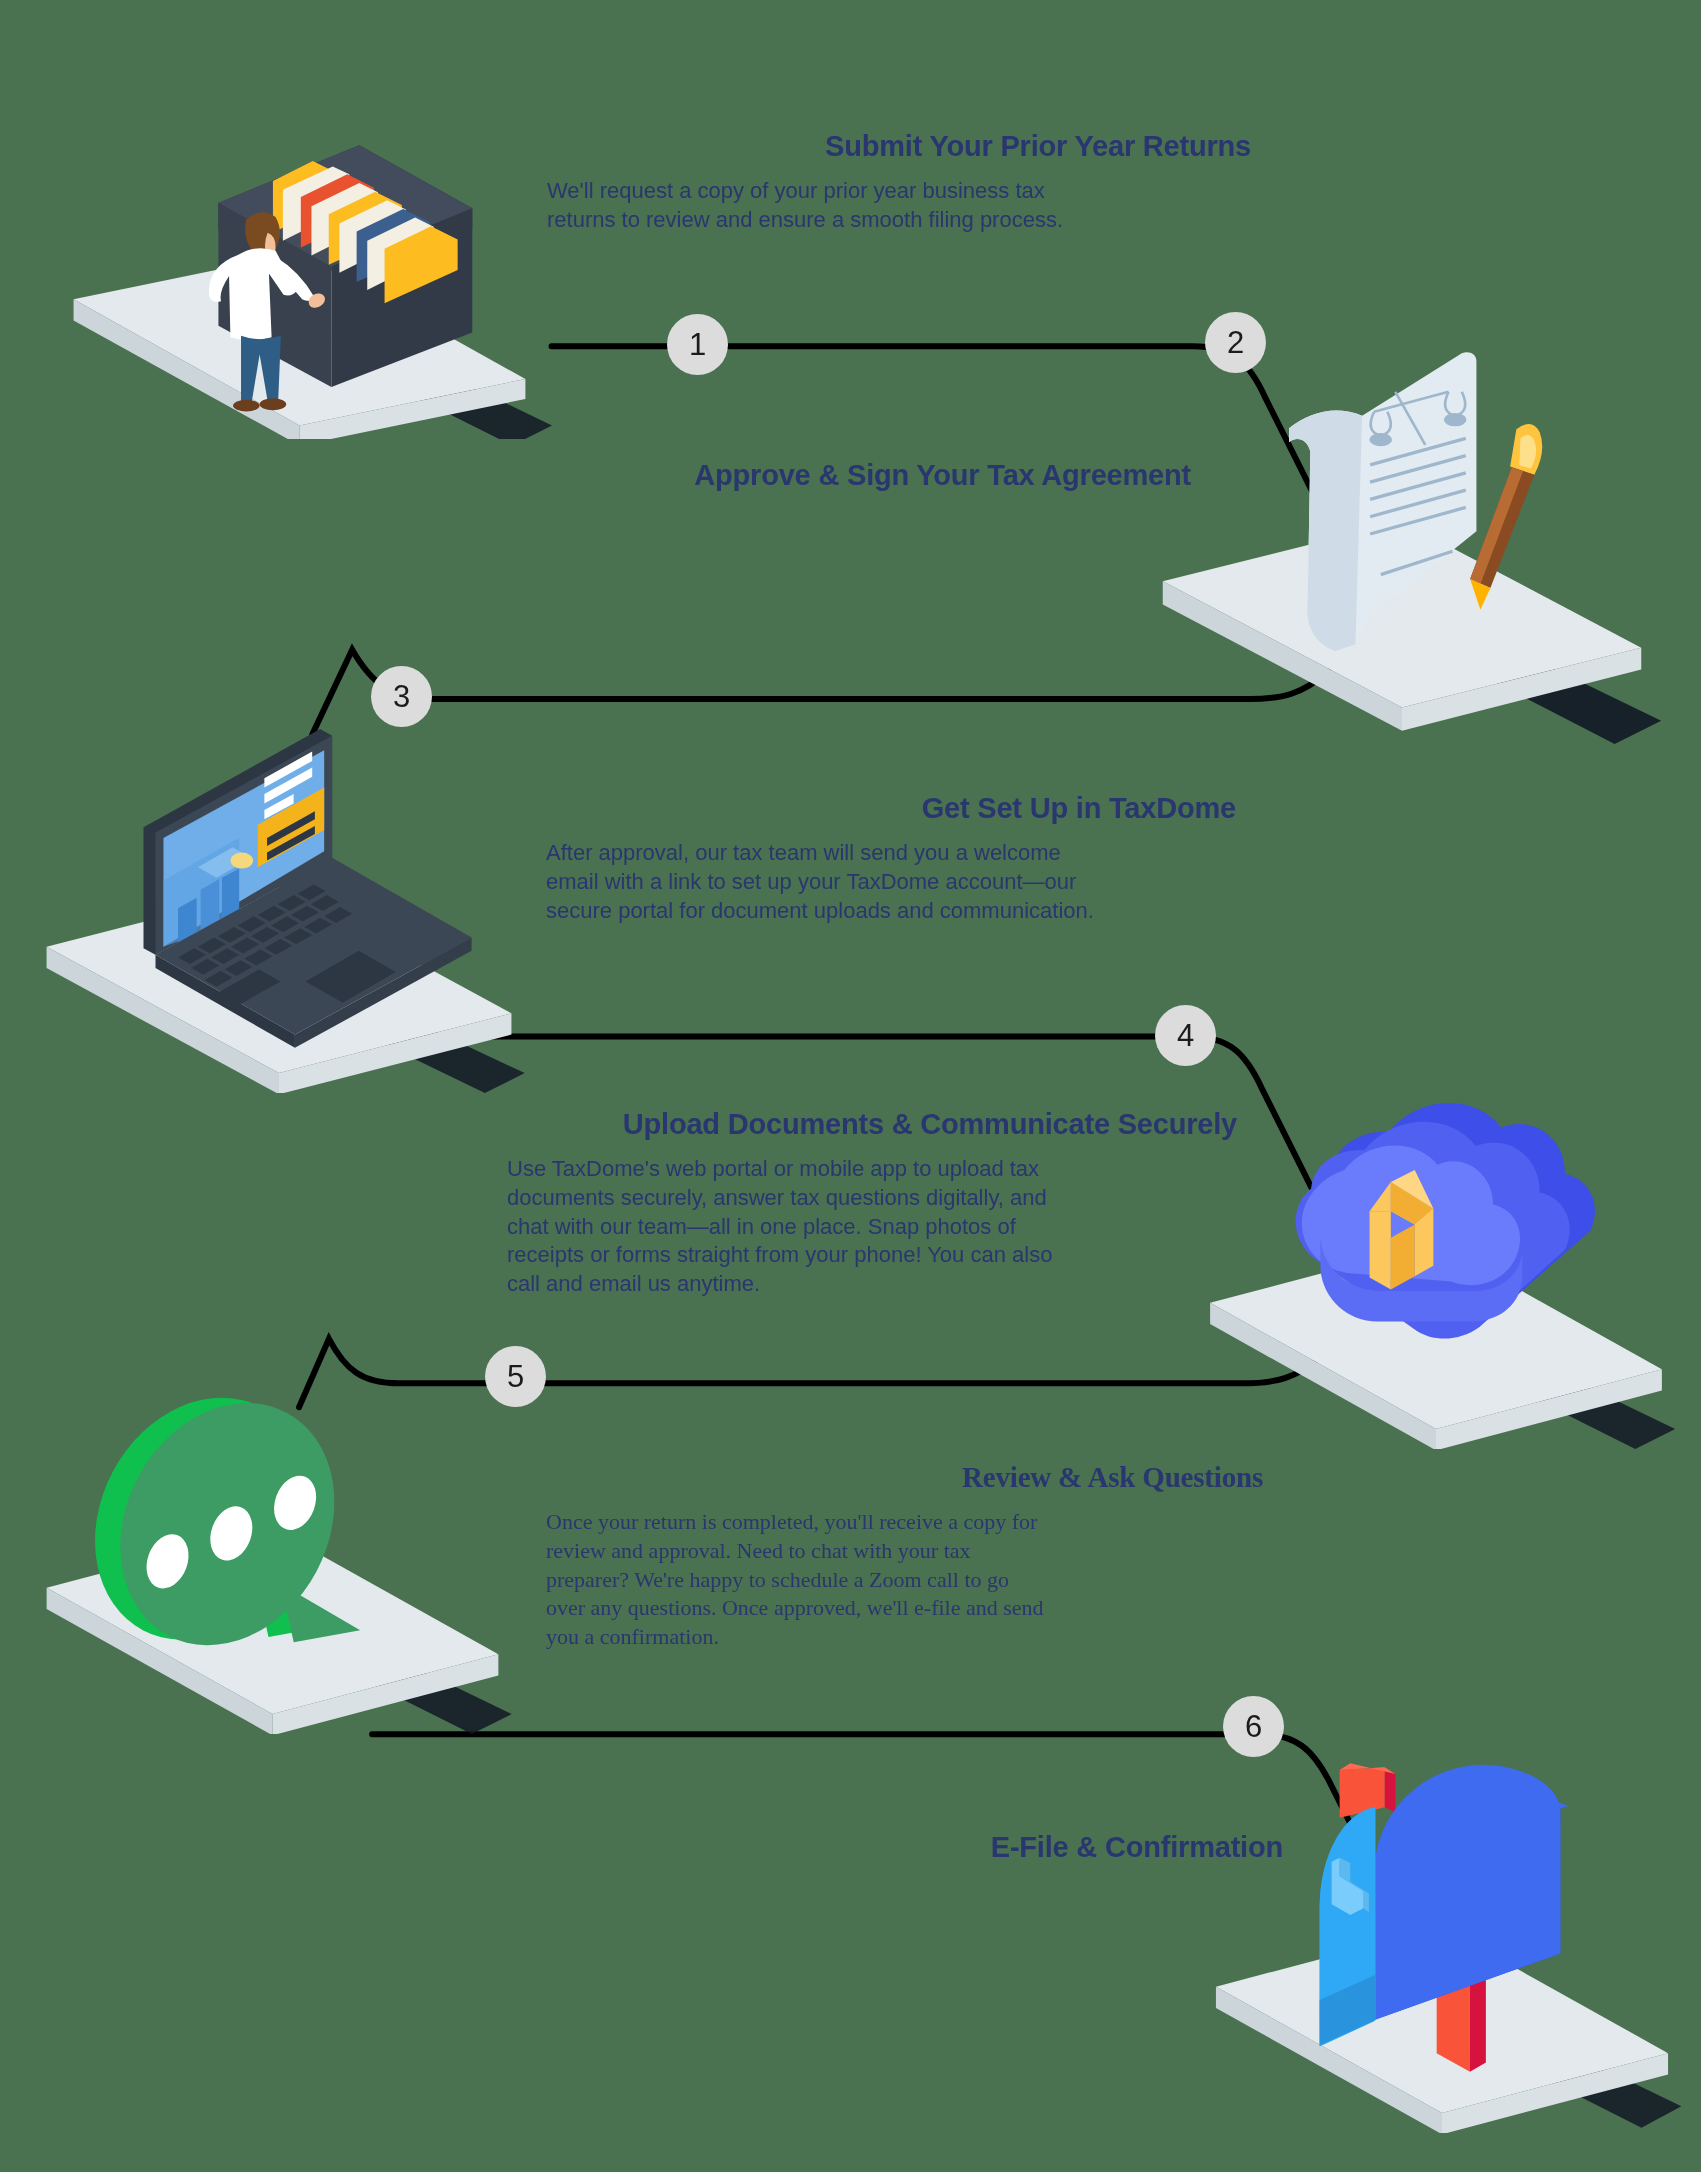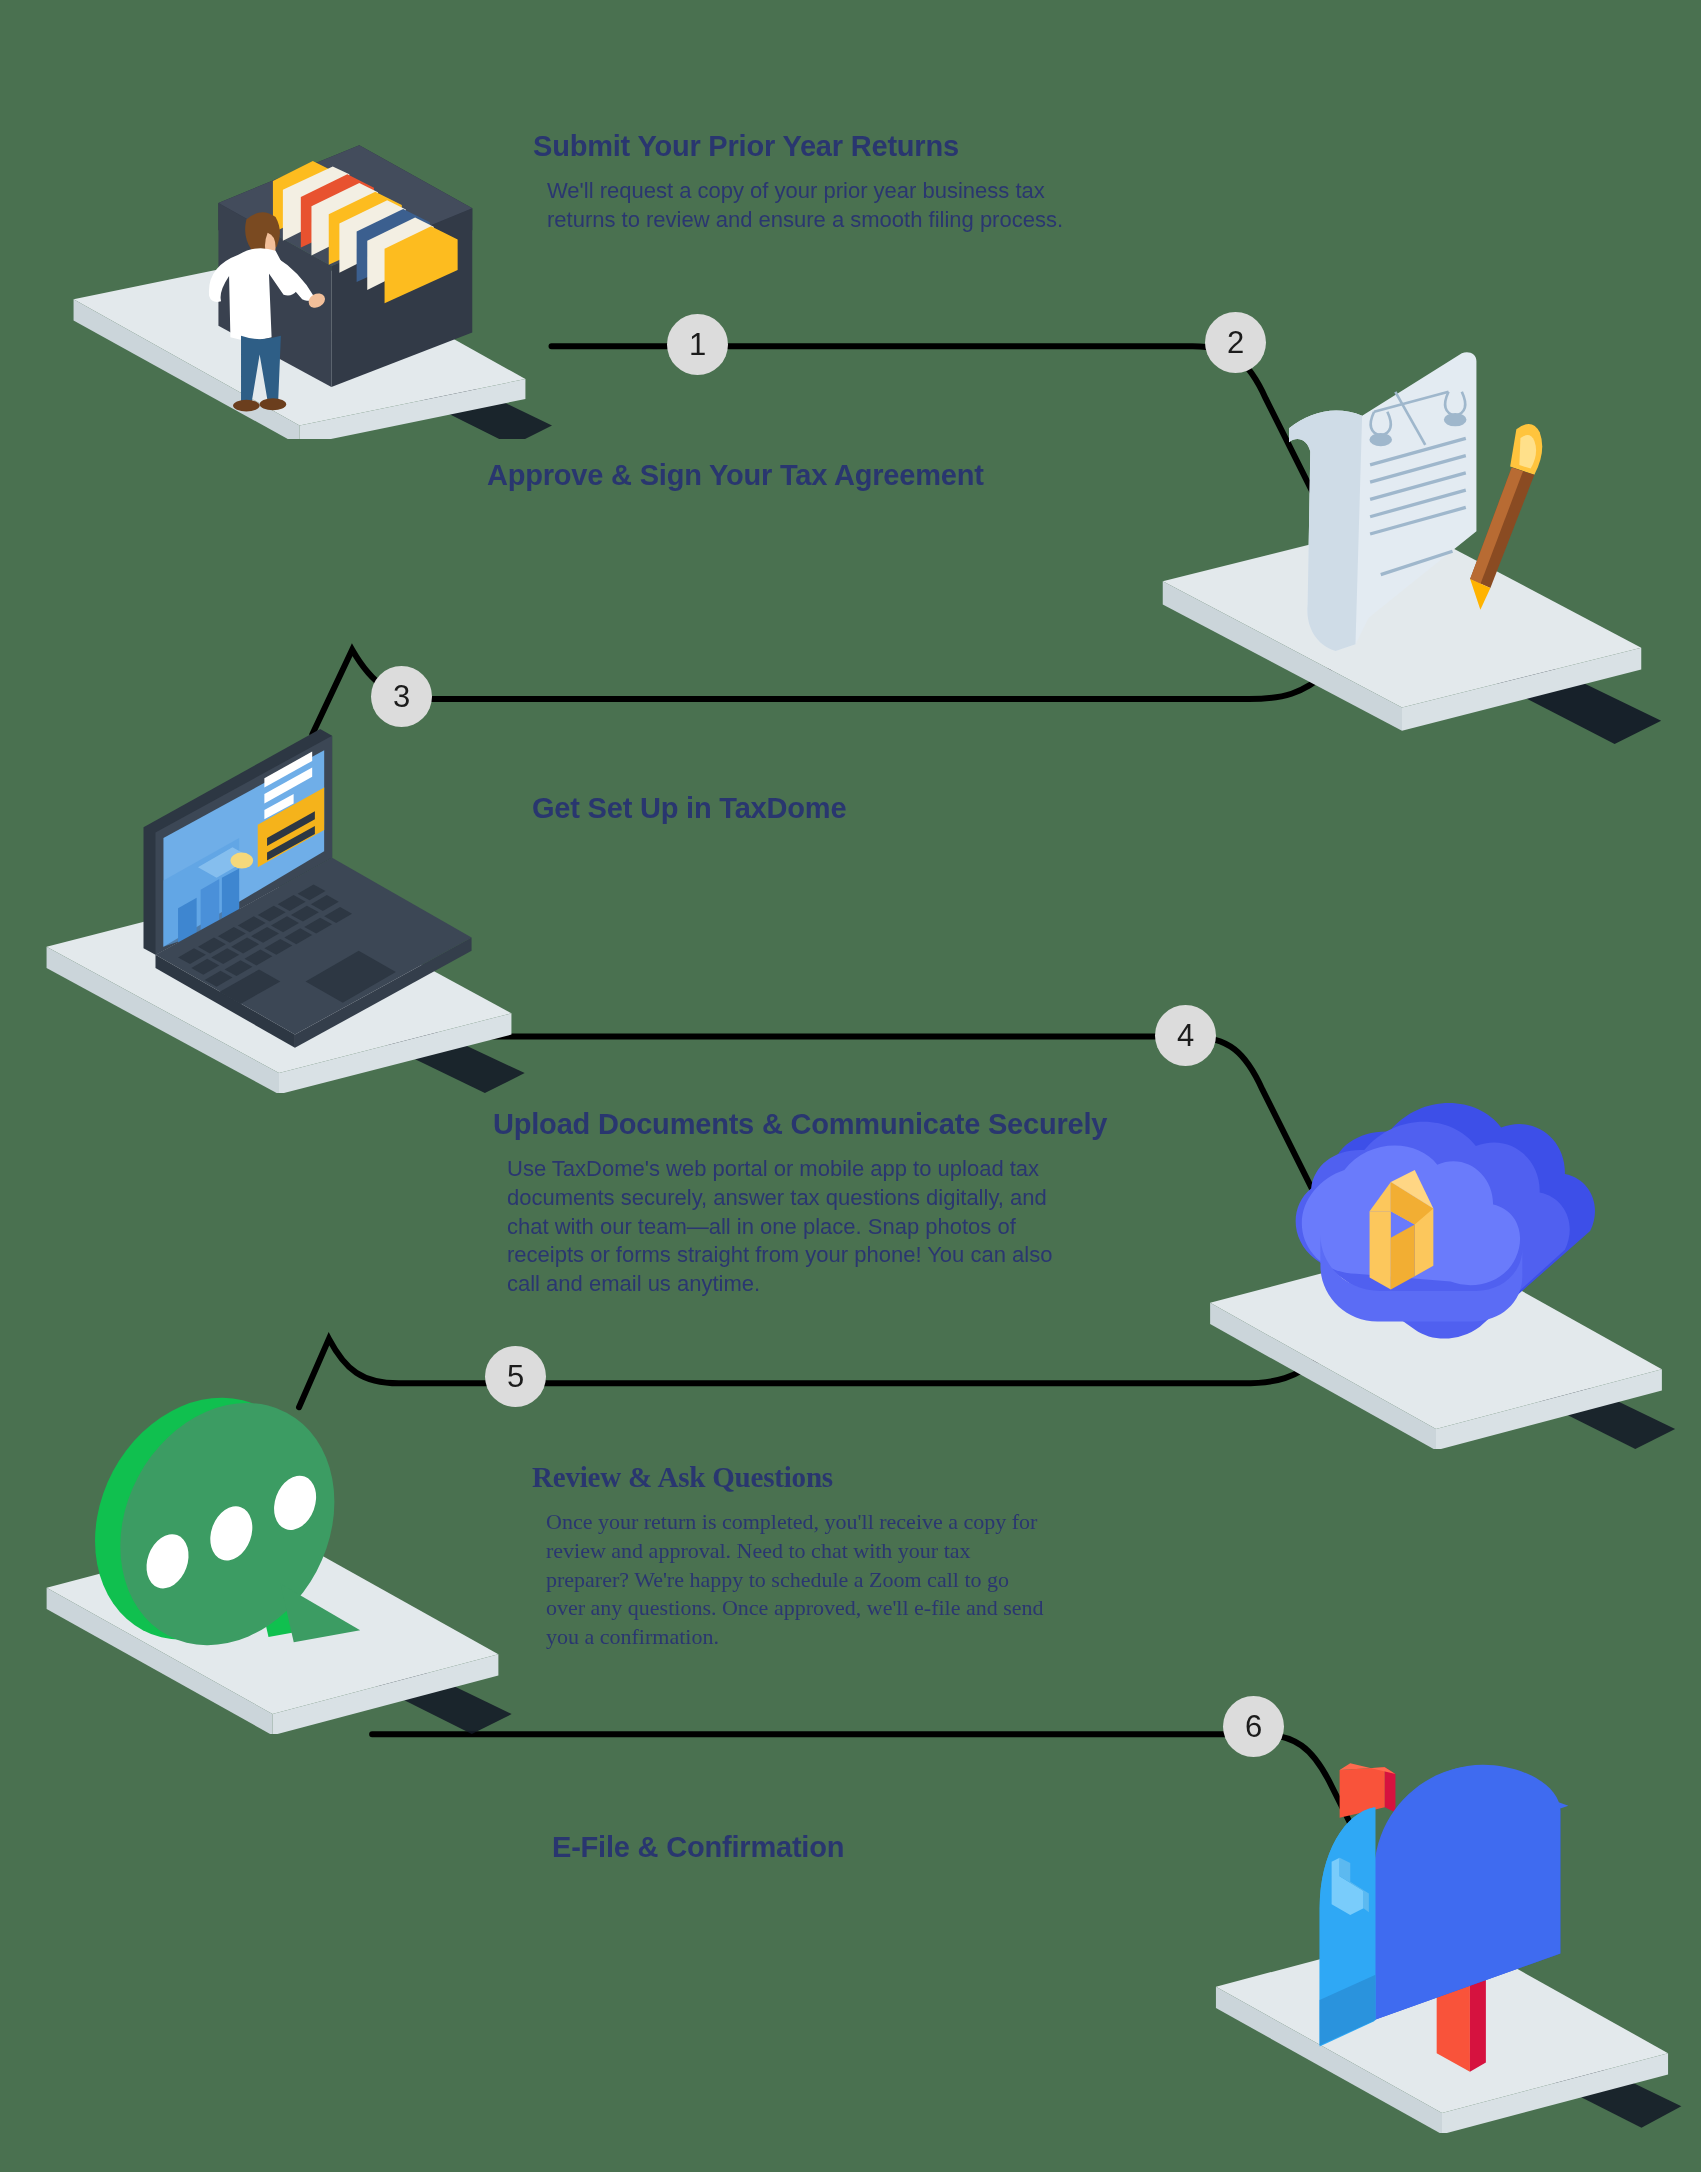--- a/index.html
+++ b/index.html
@@ -33,20 +33,21 @@
   
   .textblock{position:absolute;z-index:30;}
   .heading{
     color:#29366F;
     font-weight:bold;
     font-size:29px;
     line-height:1.15;
     letter-spacing:-0.2px;
     margin:0 0 9.3px 0;
     white-space:nowrap;
+    text-align:right;
   }
   .body{
     color:#2A3670;
     font-size:22px;
     line-height:1.30;
     margin:14px;
     white-space:pre-line;
     font-weight:500;
   }
 
@@ -258,20 +259,23 @@
 
         <polygon points="300,408 360,374 392,392 332,426"></polygon>
       </g>
 
       <polygon points="430,392 510,346 566,378 486,424" fill="#2D3743"></polygon>
     </svg>
   </div>
 
   <div class="textblock" style="left:532px;top:792px;width:704px;">
     <p class="heading">Get Set Up in TaxDome</p>
+    <p class="body">After approval, our tax team will send you a welcome
+email with a link to set up your TaxDome account—our
+secure portal for document uploads and communication.</p>
   </div>
   <div class="badge" style="left:371px;top:666px;">
     <span>3</span>
   </div>
 
   <div class="scene" style="left:1190px;top:1077px;">
     <svg width="492" height="372" viewBox="0 0 740 560">
 
       <polygon points="420,380 730,530 670,560 370,410" fill="#121826" opacity="0.85"></polygon>
 

